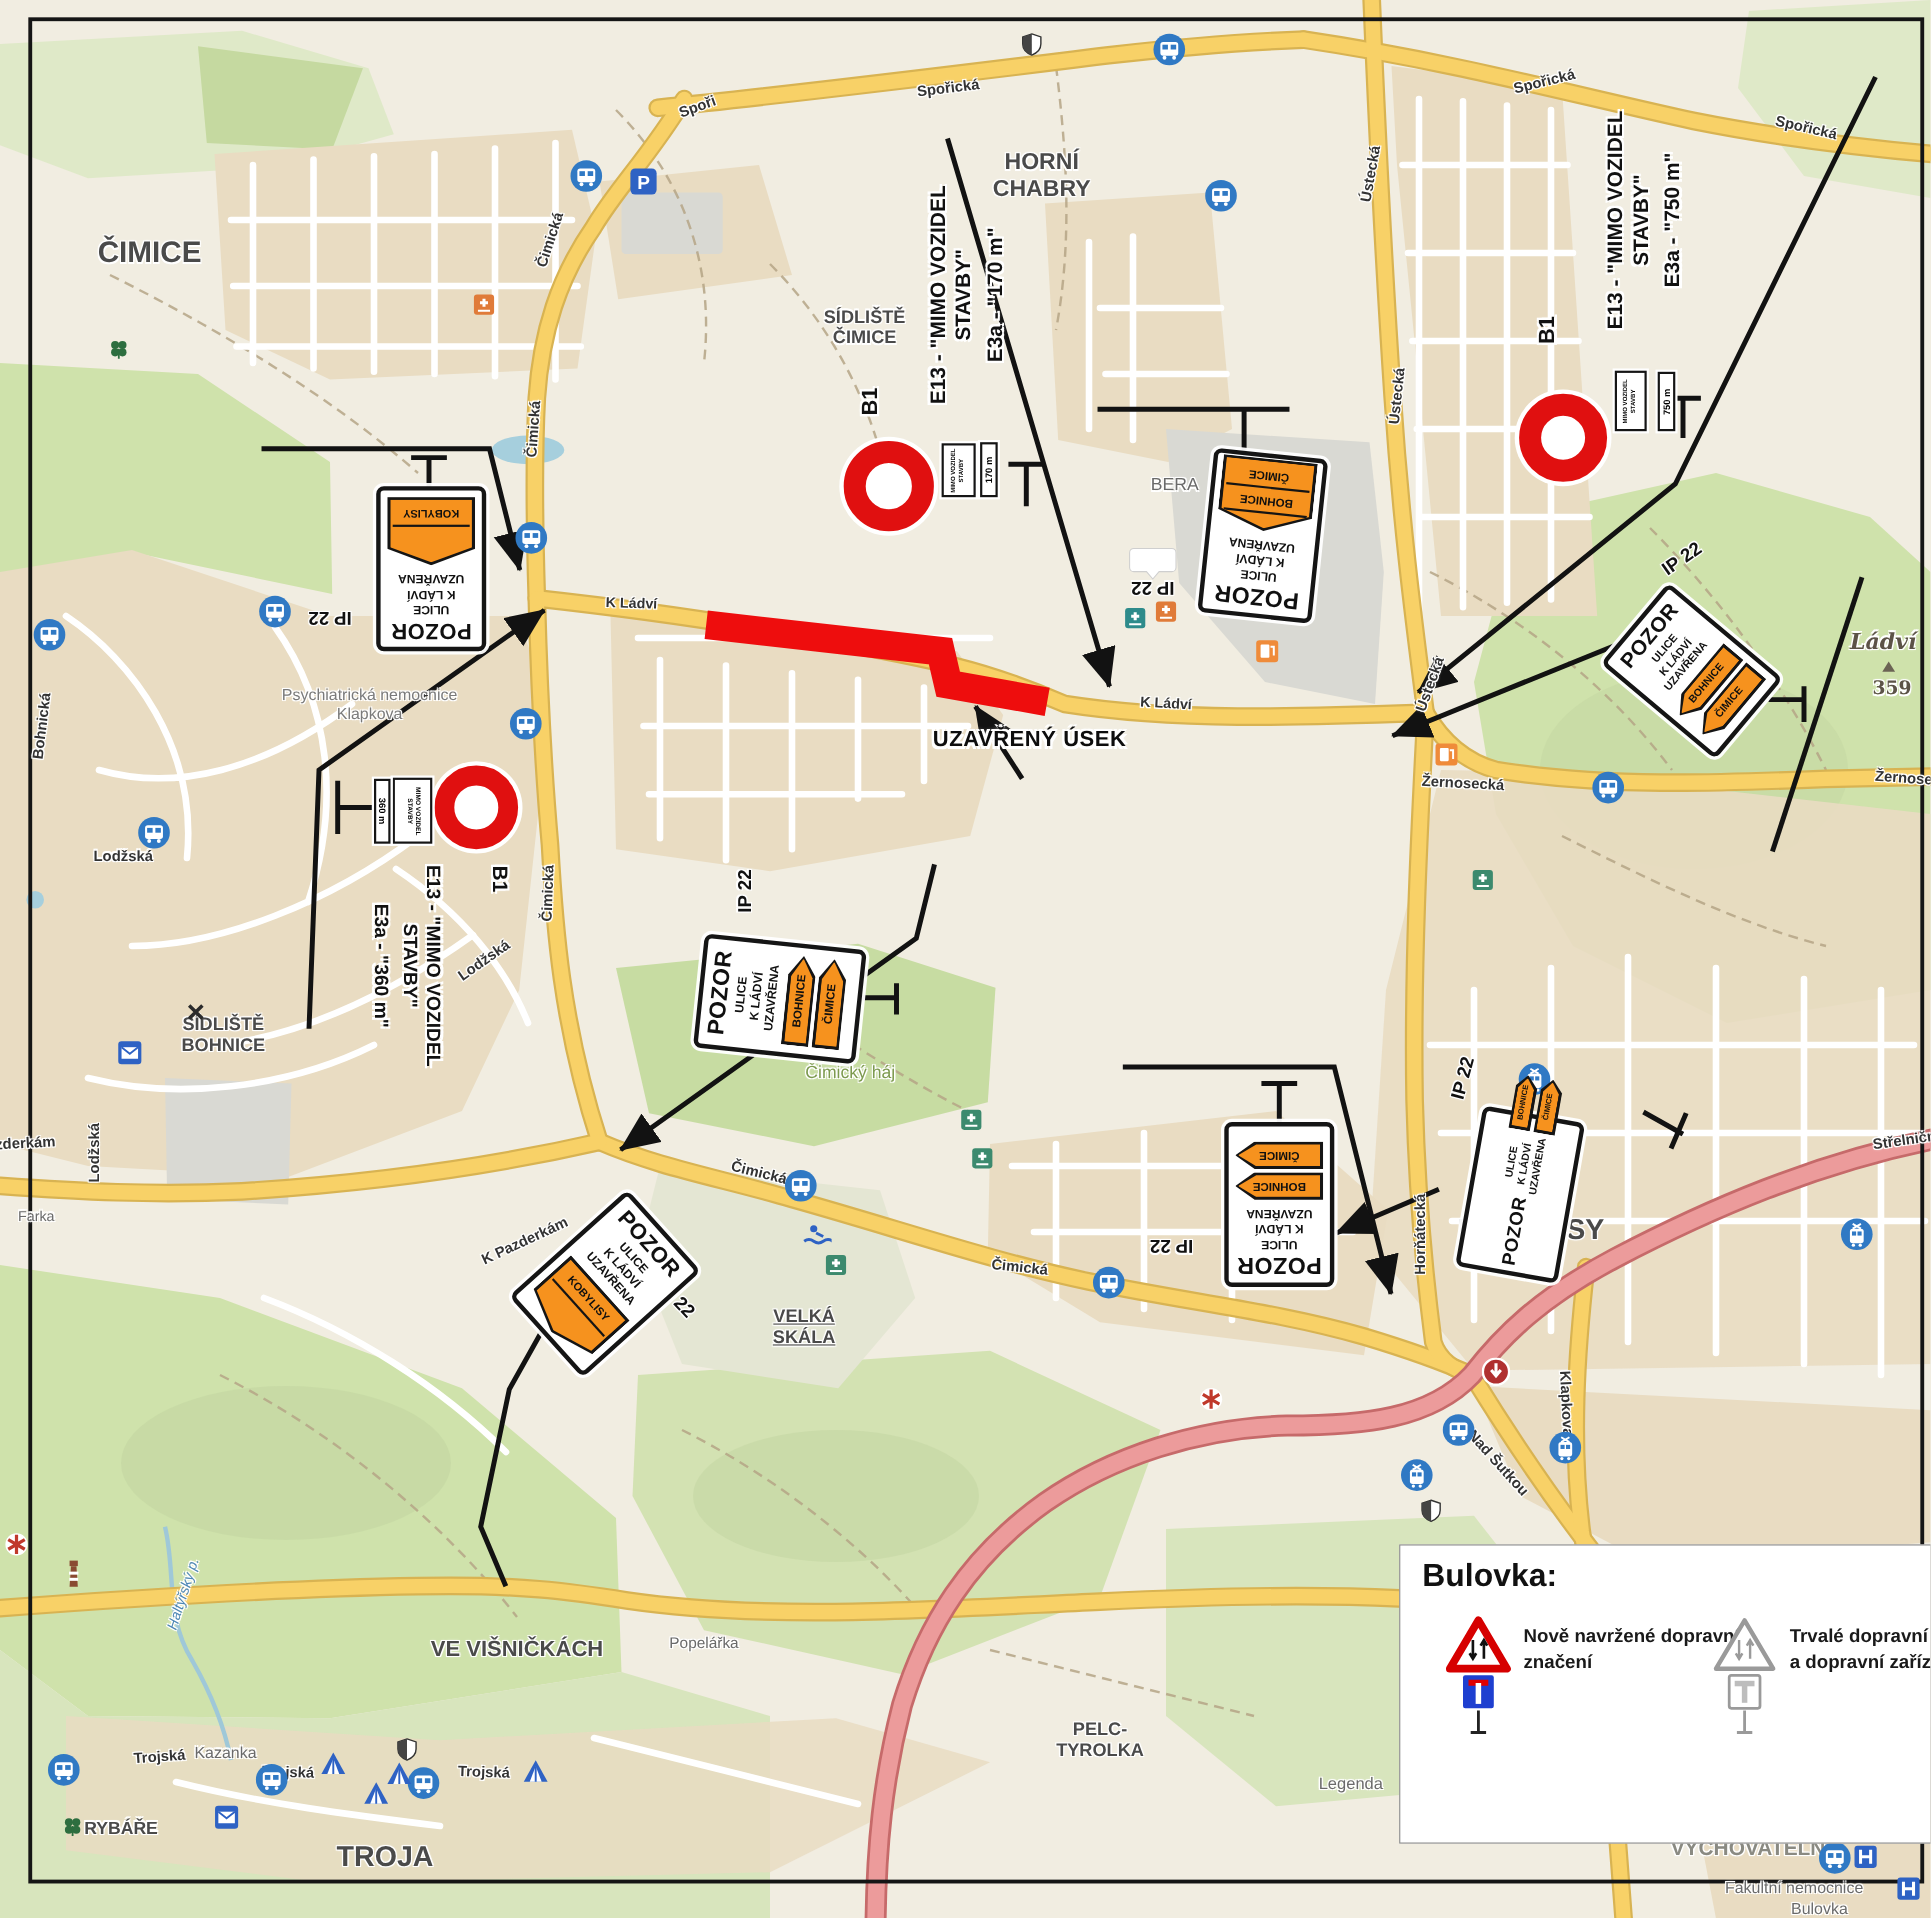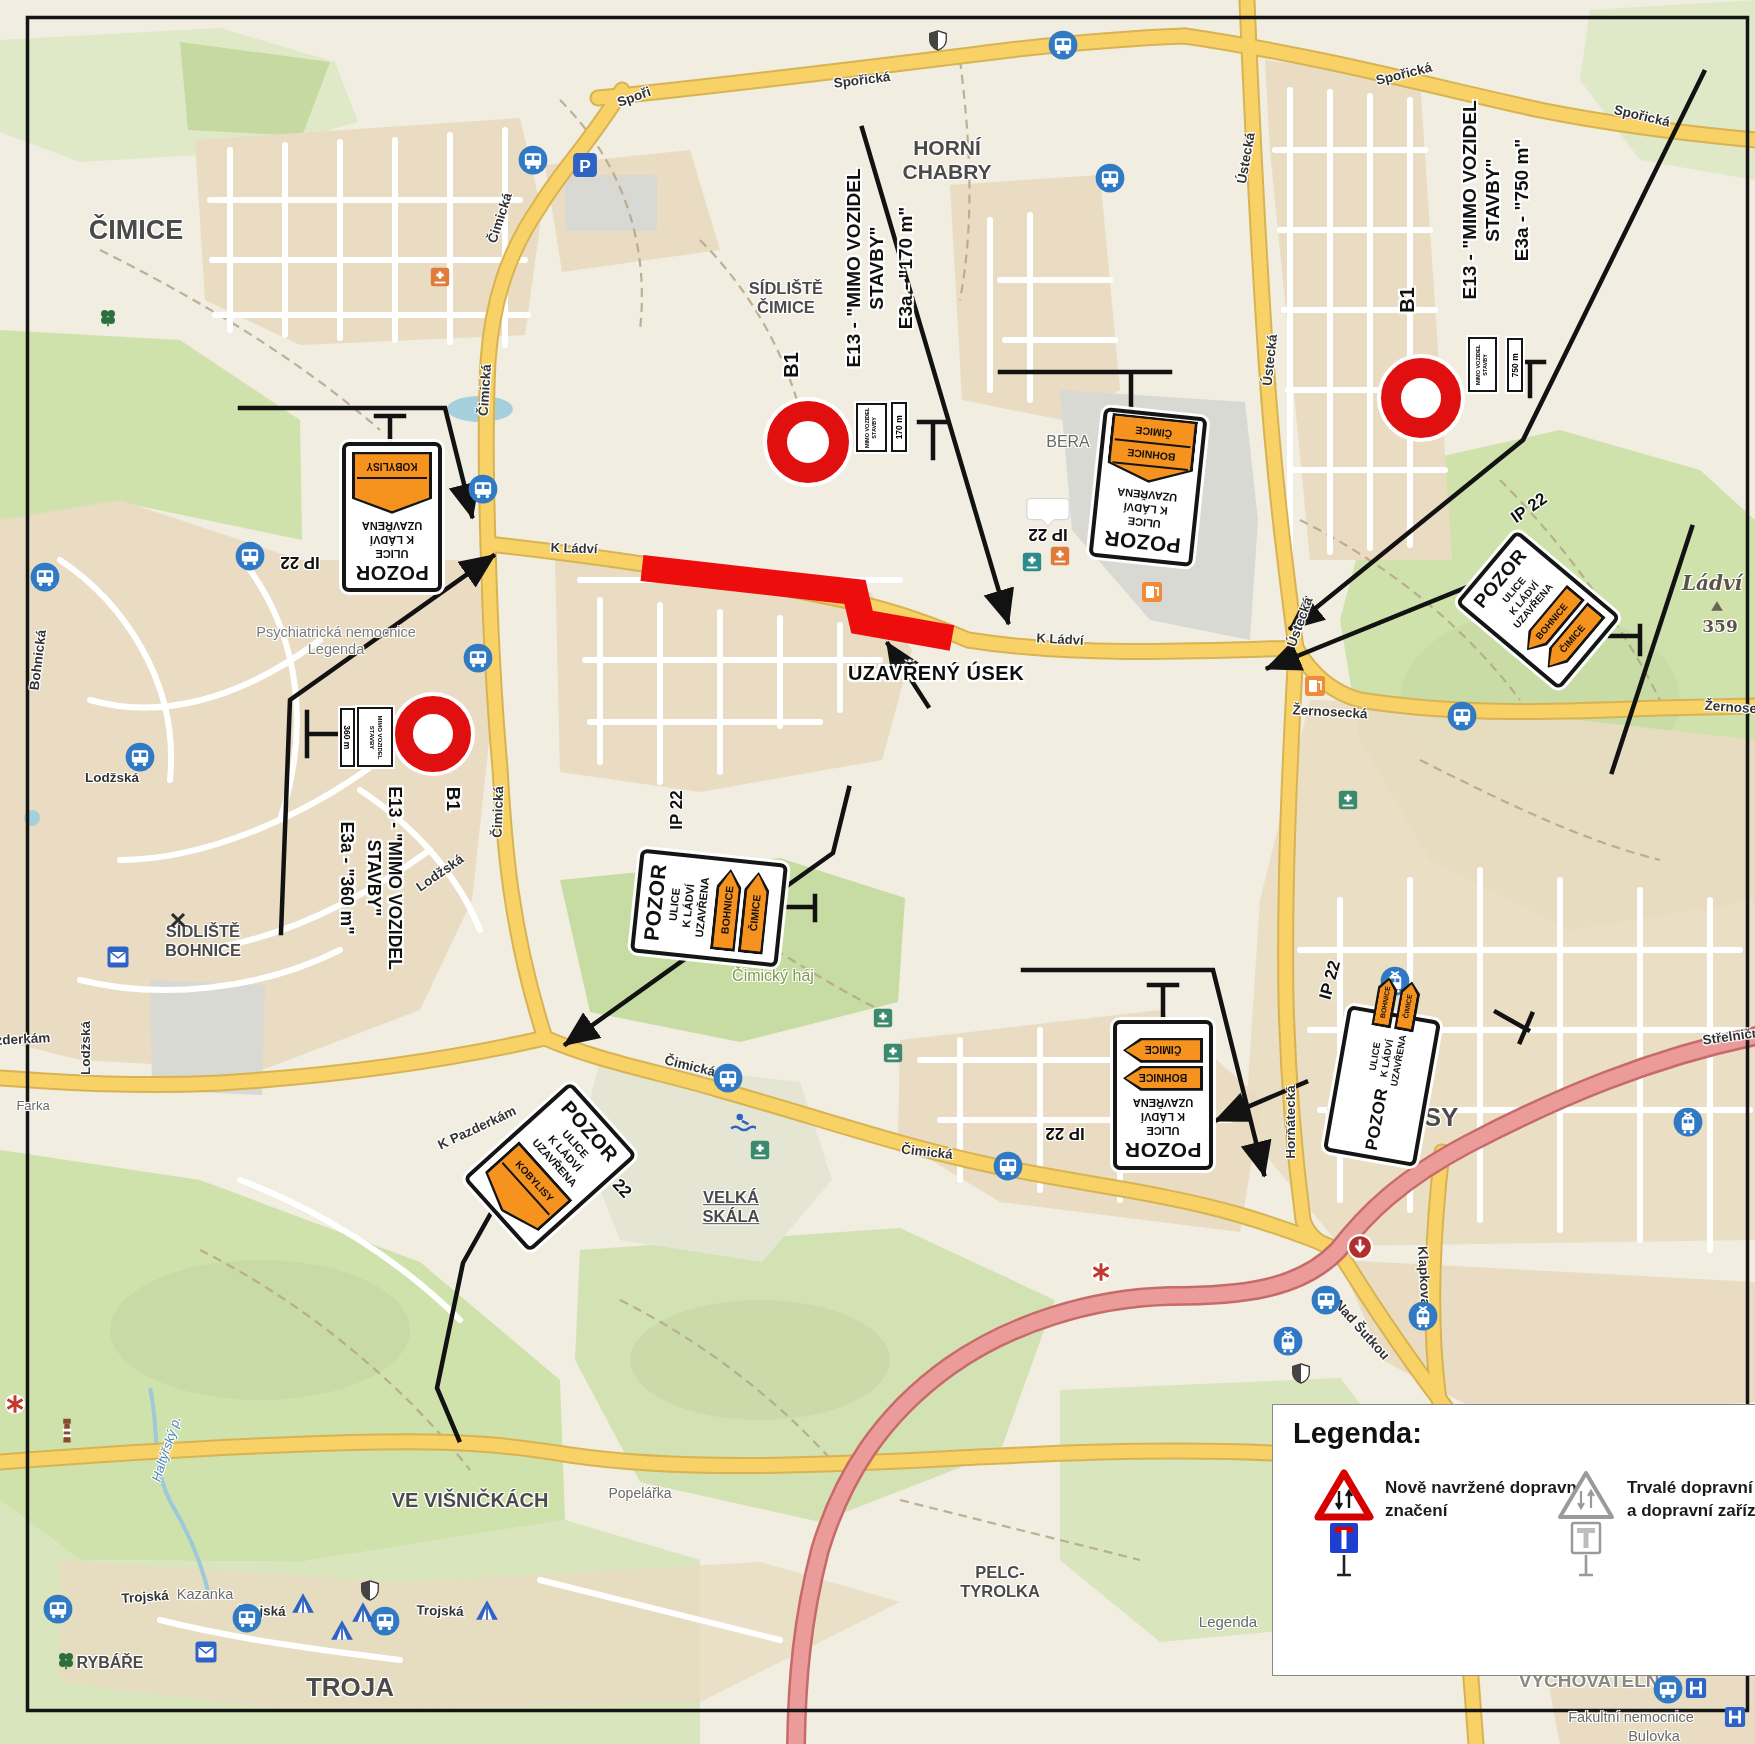--- a/index.html
+++ b/index.html
@@ -208,21 +208,21 @@
     <div class="mlabel" style="left: 110px; top: 1663px; font-size: 16px;">RYBÁŘE</div>
     <div class="mlabel" style="left: 470px; top: 1500px; font-size: 20px;">VE VIŠNIČKÁCH</div>
     <div class="mlabel" style="left: 731px; top: 1207px; font-size: 16.5px; text-decoration: underline;">VELKÁ
 SKÁLA</div>
     <div class="mlabel" style="left: 1000px; top: 1582px; font-size: 16.5px;">PELC-
 TYROLKA</div>
     <div class="mlabel" style="left: 1228px; top: 1622px; font-size: 15px; color: rgb(106, 106, 106); font-weight: 400;">Legenda</div>
     <div class="mlabel" style="left: 205px; top: 1594px; font-size: 14.5px; color: rgb(106, 106, 106); font-weight: 400;">Kazanka</div>
     <div class="mlabel" style="left: 640px; top: 1494px; font-size: 14px; color: rgb(106, 106, 106); font-weight: 400;">Popelářka</div>
     <div class="mlabel" style="left: 336px; top: 641px; font-size: 14.5px; color: rgb(122, 122, 122); font-weight: 400;">Psychiatrická nemocnice
-Legenda</div>
+Klapkova</div>
     <div class="mlabel" style="left: 1596px; top: 1681px; font-size: 19px; color: rgb(138, 138, 130);">VYCHOVATELNA</div>
     <div class="mlabel" style="left: 1631px; top: 1717px; font-size: 14.5px; color: rgb(106, 106, 106); font-weight: 400;">Fakultní nemocnice</div>
     <div class="mlabel" style="left: 1654px; top: 1736px; font-size: 14.5px; color: rgb(106, 106, 106); font-weight: 400;">Bulovka</div>
     <div class="mlabel" style="left: 1068px; top: 442px; font-size: 16px; color: rgb(106, 106, 106); font-weight: 400;">BERA</div>
     <div class="mlabel" style="left: 1712px; top: 583px; font-size: 20px; color: rgb(92, 83, 71); font-weight: 700; font-style: italic; font-family: &quot;DejaVu Serif&quot;, serif;">Ládví</div>
     <div class="mlabel" style="left: 1720px; top: 627px; font-size: 17px; color: rgb(92, 83, 71); font-family: &quot;DejaVu Serif&quot;, serif;">359</div>
     <div class="mlabel" style="left: 167px; top: 1449px; --r: -72deg; font-size: 13px; color: rgb(77, 135, 181); font-weight: 400; font-style: italic;">Haltýřský p.</div>
     <div class="mlabel" style="left: 773px; top: 976px; font-size: 16px; color: rgb(125, 154, 79); font-weight: 400;">Čimický háj</div>
     <div class="mlabel" style="left: 33px; top: 1106px; font-size: 13px; color: rgb(106, 106, 106); font-weight: 400;">Farka</div>
     <div class="mlabel" style="left: 862px; top: 80px; --r: -7deg; font-size: 13.5px; color: rgb(51, 51, 51);">Spořická</div>
@@ -555,21 +555,21 @@
       </div>
     <div class="mini" style="left:340px;top:708px;width:15px;height:59px">
         <span style="font-size:8.5px;--mr:90deg">360 m</span>
       </div>
   </div>
 </div>
 
 <div id="annotation-closed" style="left:936px;top:673px">UZAVŘENÝ ÚSEK</div>
 
 <div class="legend" style="left:1272px;top:1404px;width:484px;height:272px">
-  <div class="lg-title">Legenda:</div>
+  <div class="lg-title">Bulovka:</div>
   <div class="lg-item" style="left:40px">
     <svg width="62" height="116" viewBox="0 0 62 116">
       <path d="M31,6 L57,50 L5,50 Z" fill="#fff" stroke="#d60000" stroke-width="7" stroke-linejoin="round"></path>
       <path d="M26,24 V40 M23,36 L26,41 L29,36 M36,41 V25 M33,29 L36,24 L39,29" stroke="#111" stroke-width="2.4" fill="none"></path>
       <rect x="17" y="56" width="28" height="30" rx="2" fill="#1e3fd0"></rect>
       <rect x="22" y="60" width="18" height="5.5" fill="#e00000"></rect>
       <rect x="28.5" y="63" width="5" height="19" fill="#fff"></rect>
       <path d="M31,88 V108 M24,108 H38" stroke="#222" stroke-width="2.6"></path>
     </svg>
     <div class="lg-txt">Nově navržené dopravní

